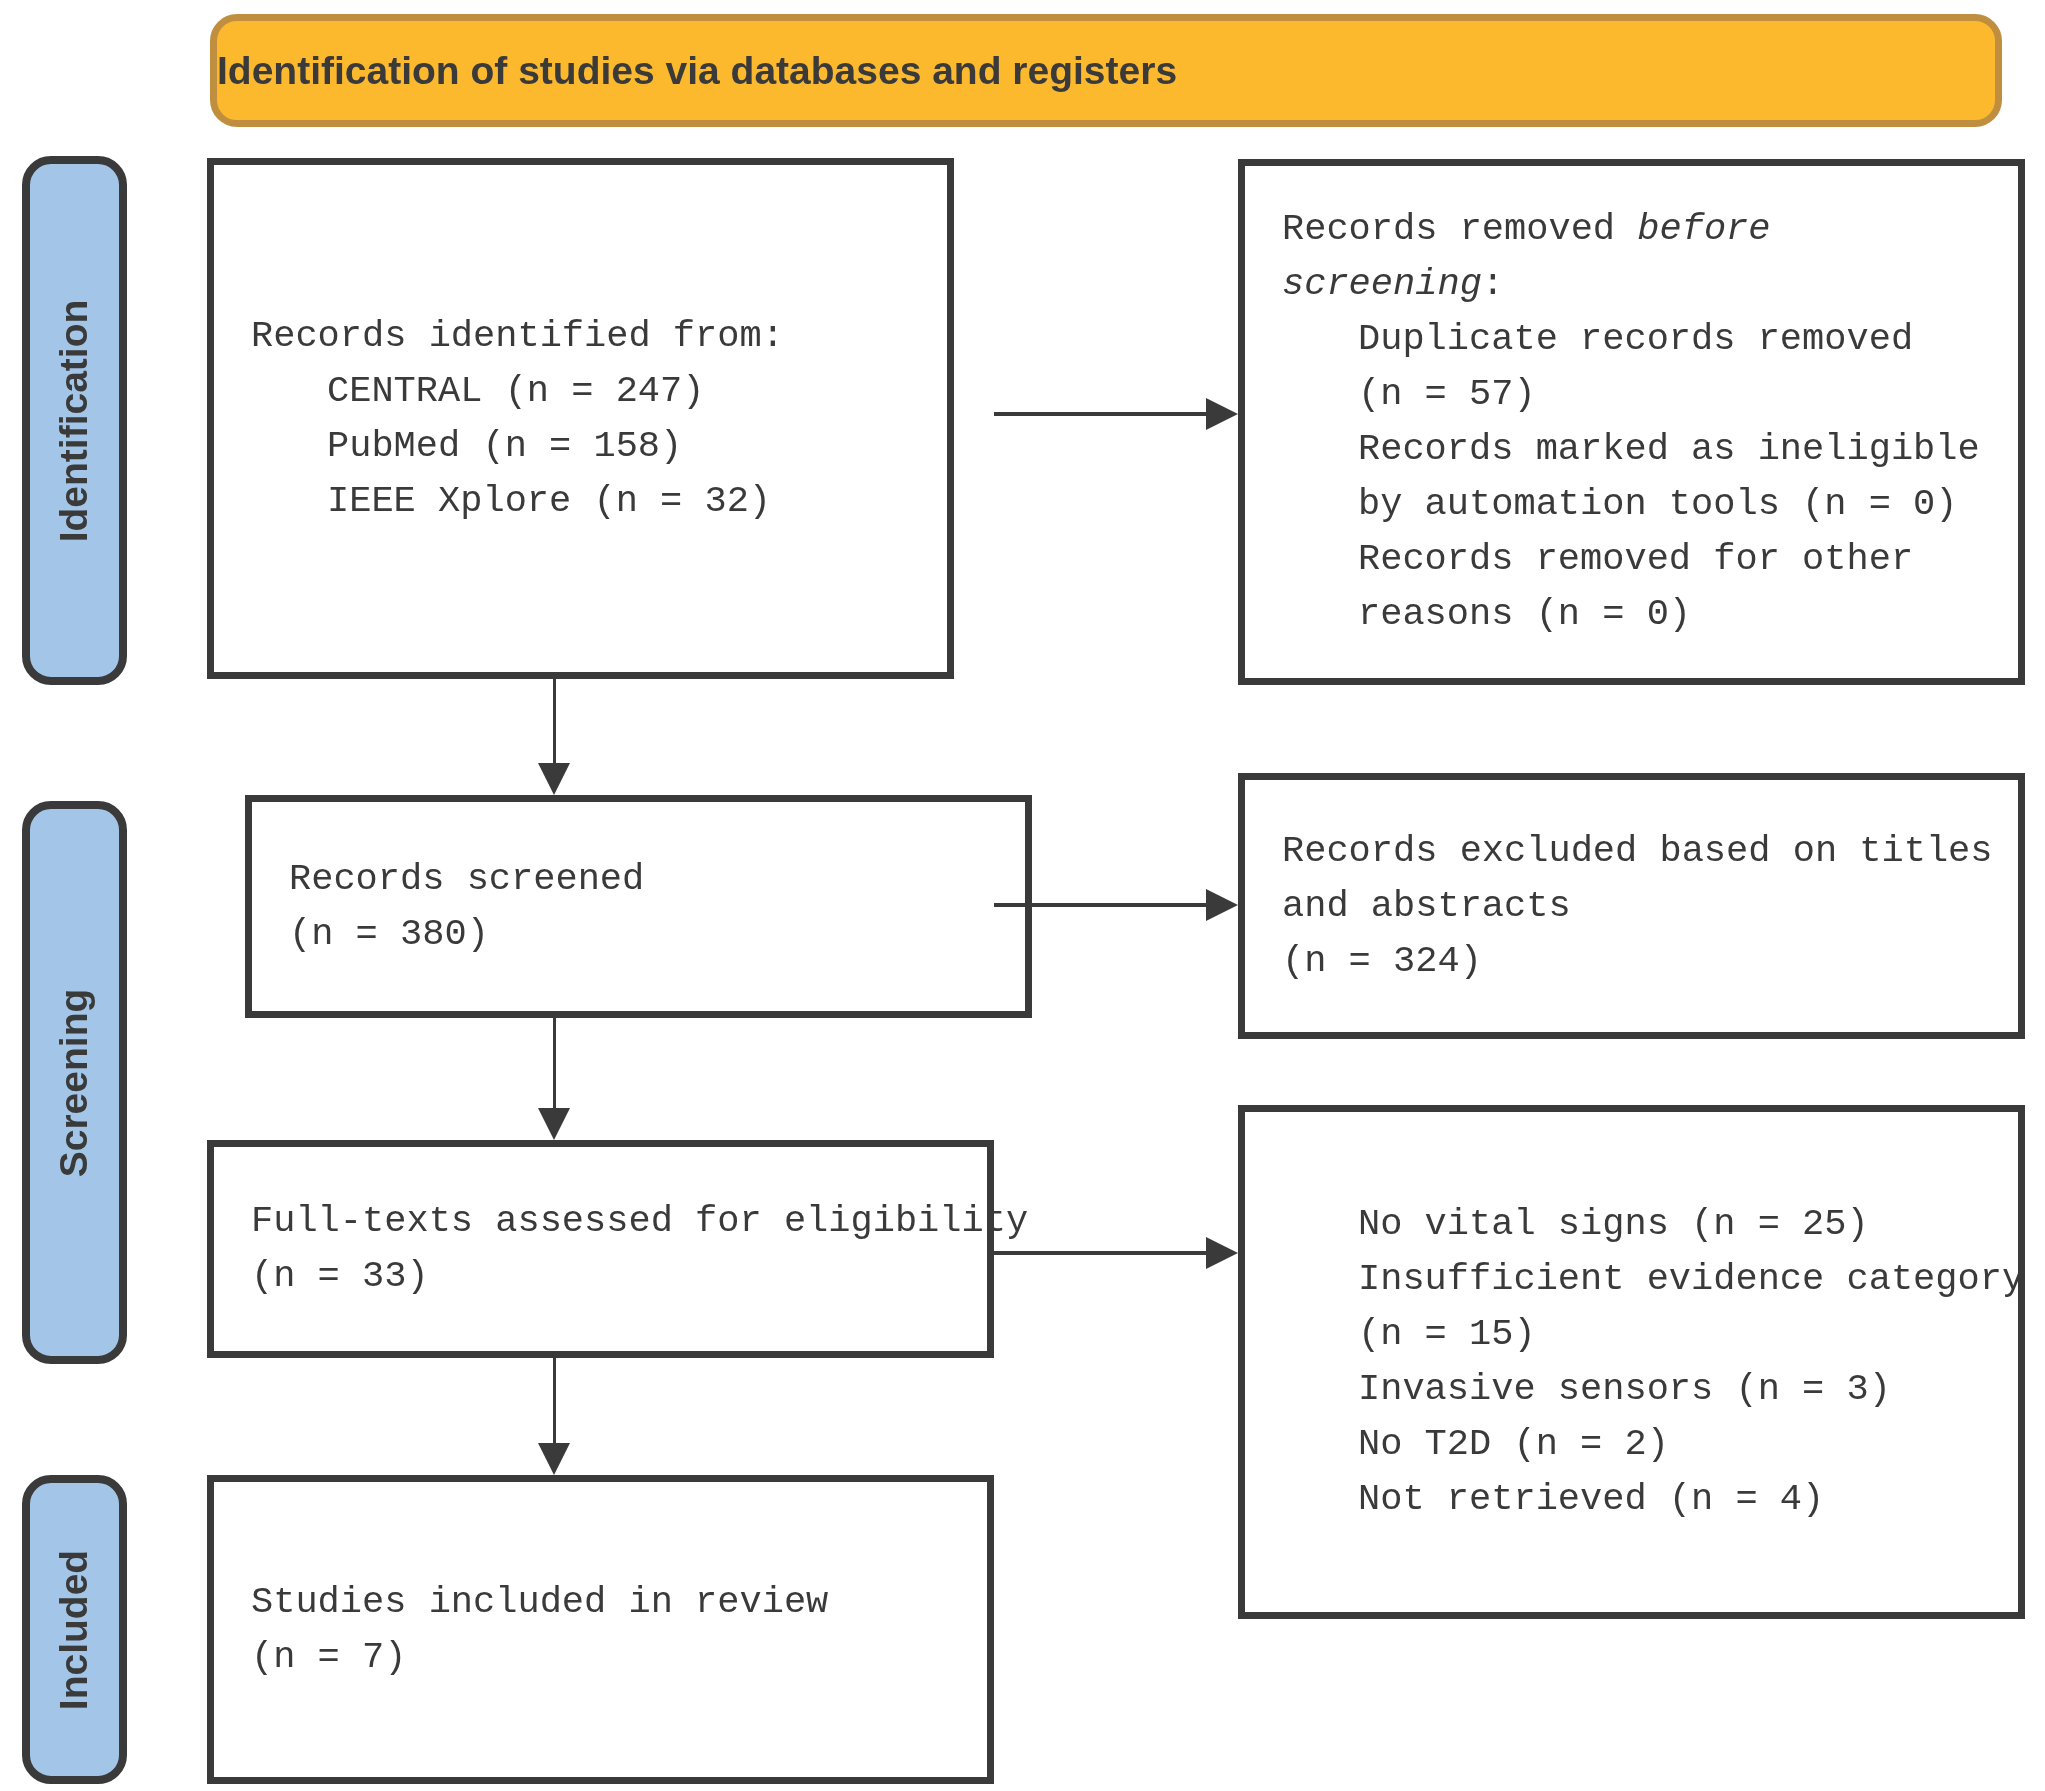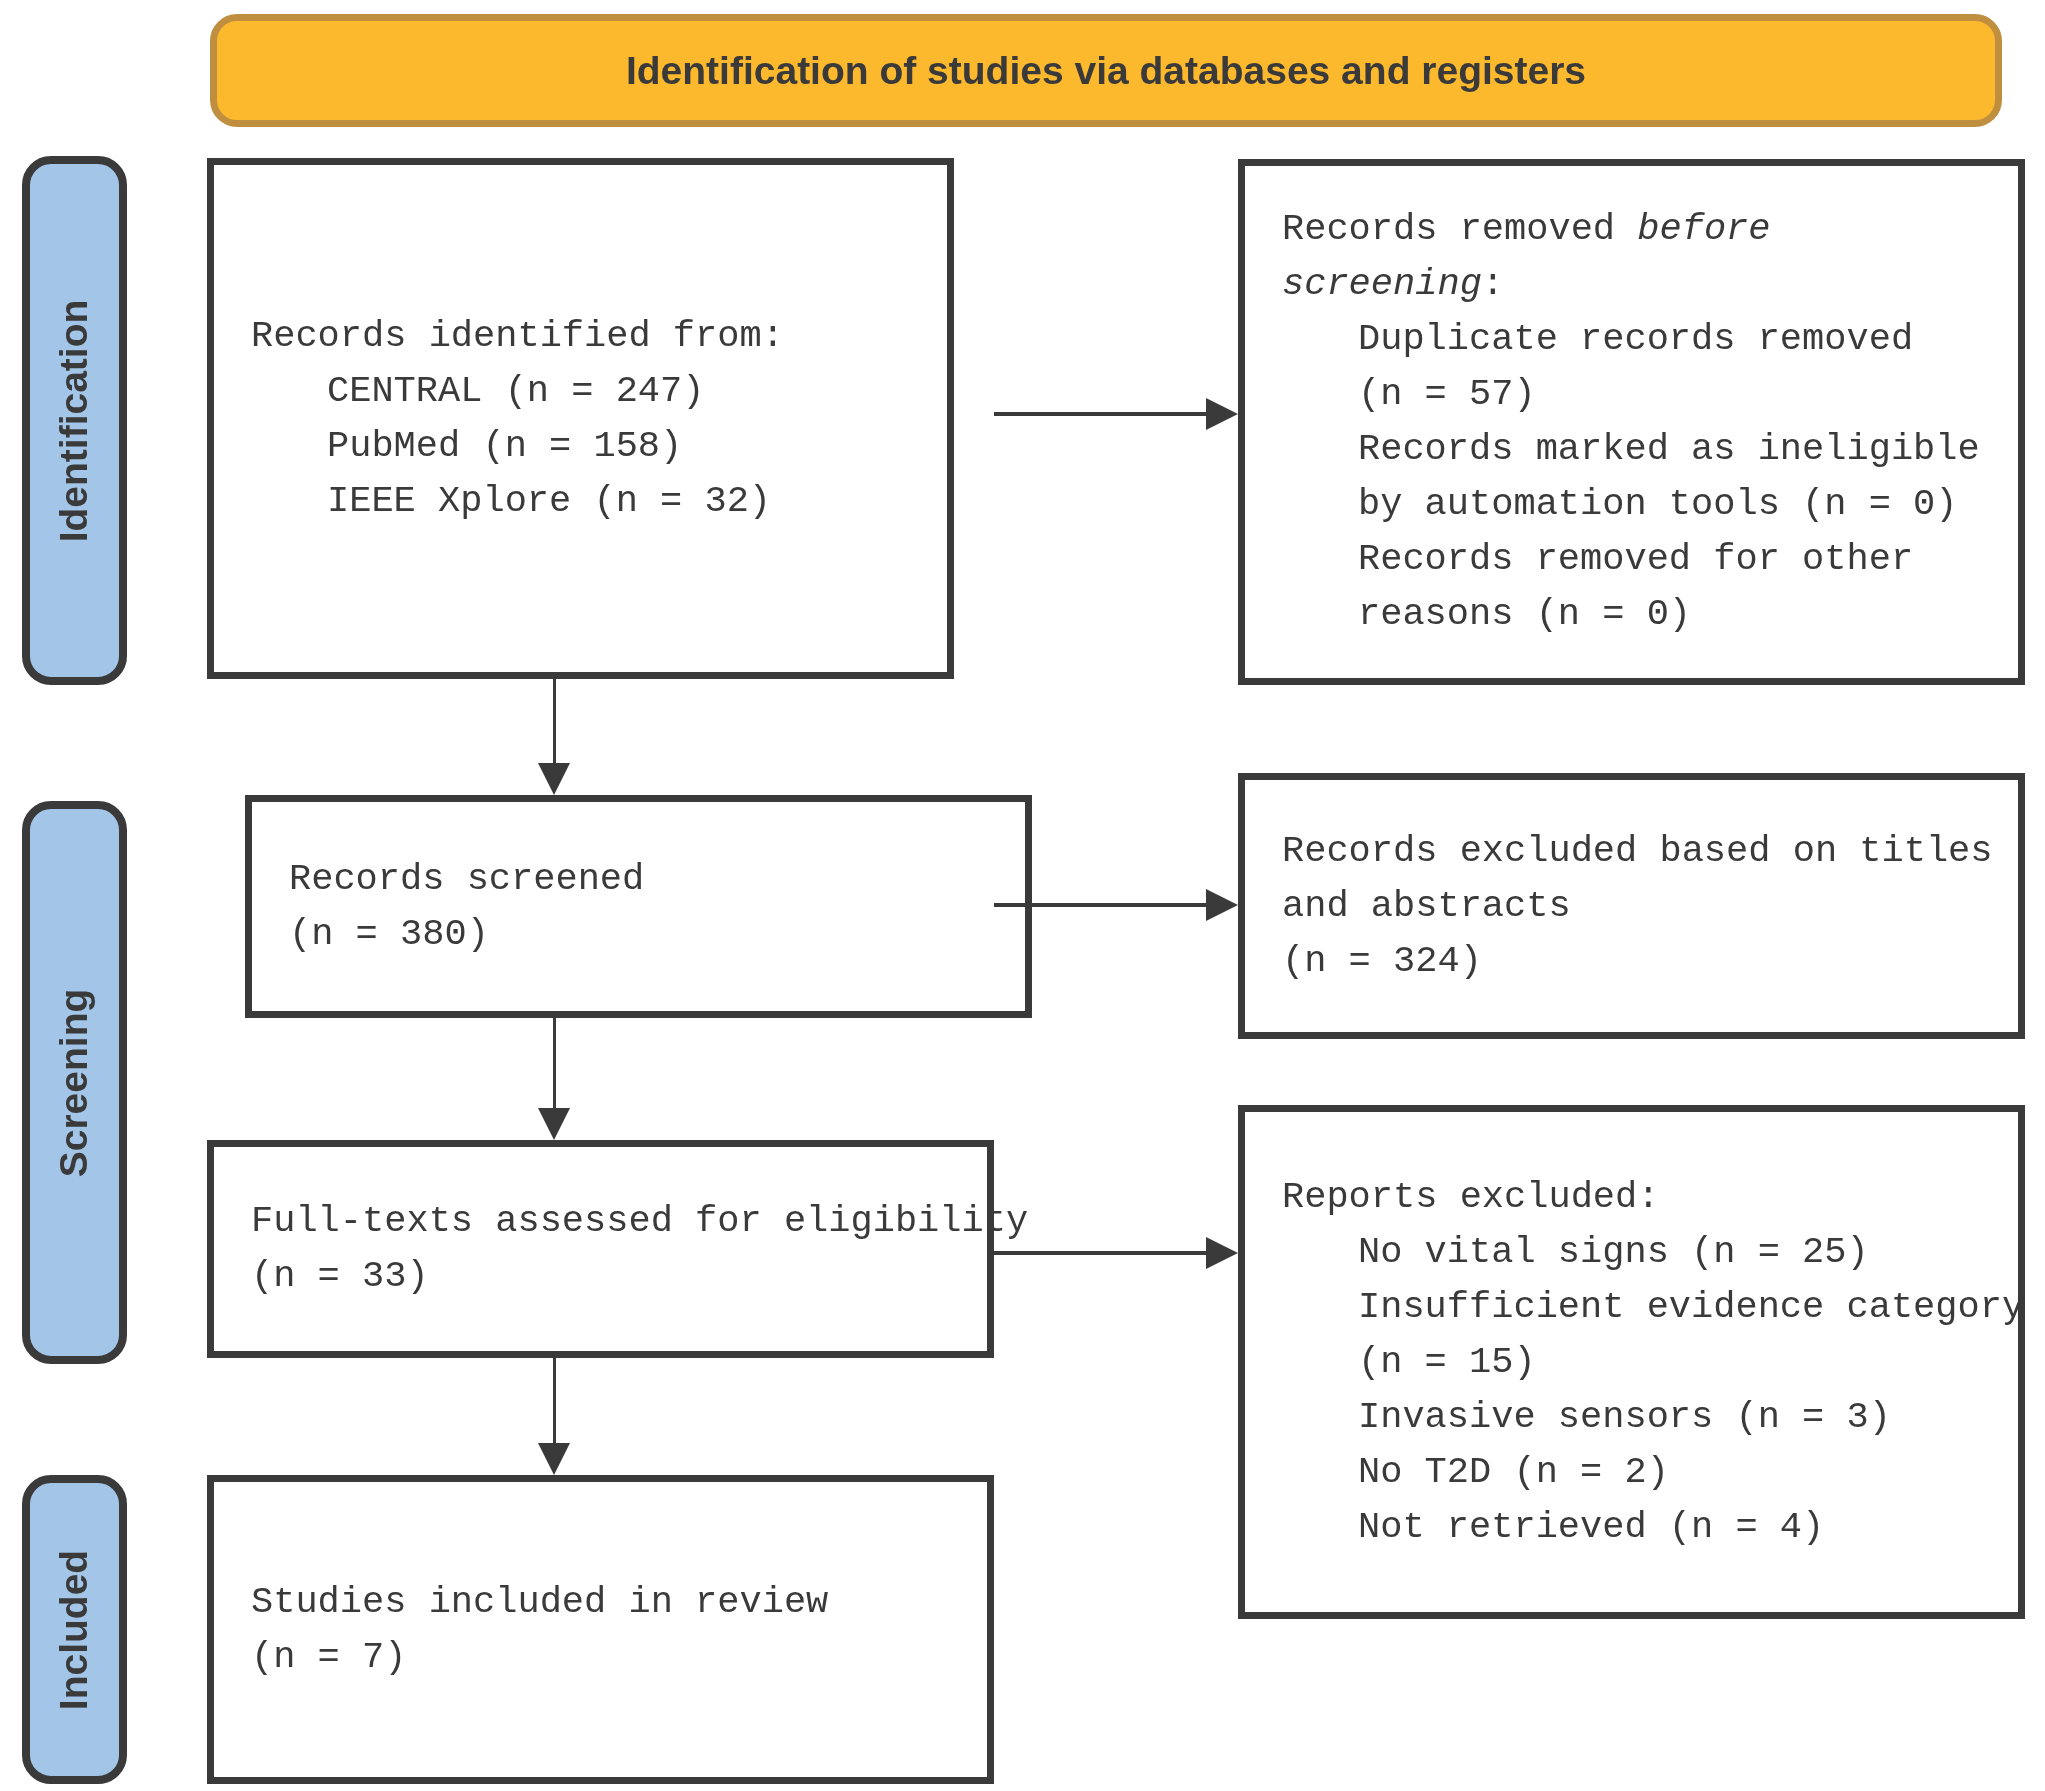--- a/index.html
+++ b/index.html
@@ -17,21 +17,21 @@
     font-family:"Liberation Sans", sans-serif;color:var(--text);
   }
   .canvas{position:relative;width:2046px;height:1791px;overflow:hidden;}
 
   
   .title-bar{
     position:absolute;left:210px;top:14px;width:1792px;height:113px;
     background:var(--title-fill);
     border:7.6px solid var(--title-border);
     border-radius:27px;
-    display:flex;align-items:center;justify-content:center;
+    display:flex;align-items:center;justify-content:flex-start;
     font-size:39px;font-weight:bold;color:var(--text);
   }
 
   
   .stage{
     position:absolute;left:22px;width:105px;
     background:var(--stage-fill);
     border:8.3px solid var(--box-border);
     border-radius:29px;
     display:flex;align-items:center;justify-content:center;
@@ -129,21 +129,20 @@
   <div class="fbox b-excluded-titles">
       <div class="line"><span>Records excluded based on titles</span></div>
       <div class="line"><span>and abstracts</span></div>
       <div class="line"><span>(n = 324)</span></div>
     </div>
   <div class="fbox b-fulltext">
       <div class="line"><span>Full-texts assessed for eligibility</span></div>
       <div class="line"><span>(n = 33)</span></div>
     </div>
   <div class="fbox b-reports-excluded">
-      <div class="line"><span>Reports excluded:</span></div>
       <div class="line indent"><span>No vital signs (n = 25)</span></div>
       <div class="line indent"><span>Insufficient evidence category</span></div>
       <div class="line indent"><span>(n = 15)</span></div>
       <div class="line indent"><span>Invasive sensors (n = 3)</span></div>
       <div class="line indent"><span>No T2D (n = 2)</span></div>
       <div class="line indent"><span>Not retrieved (n = 4)</span></div>
     </div>
   <div class="fbox b-included">
       <div class="line"><span>Studies included in review</span></div>
       <div class="line"><span>(n = 7)</span></div>

